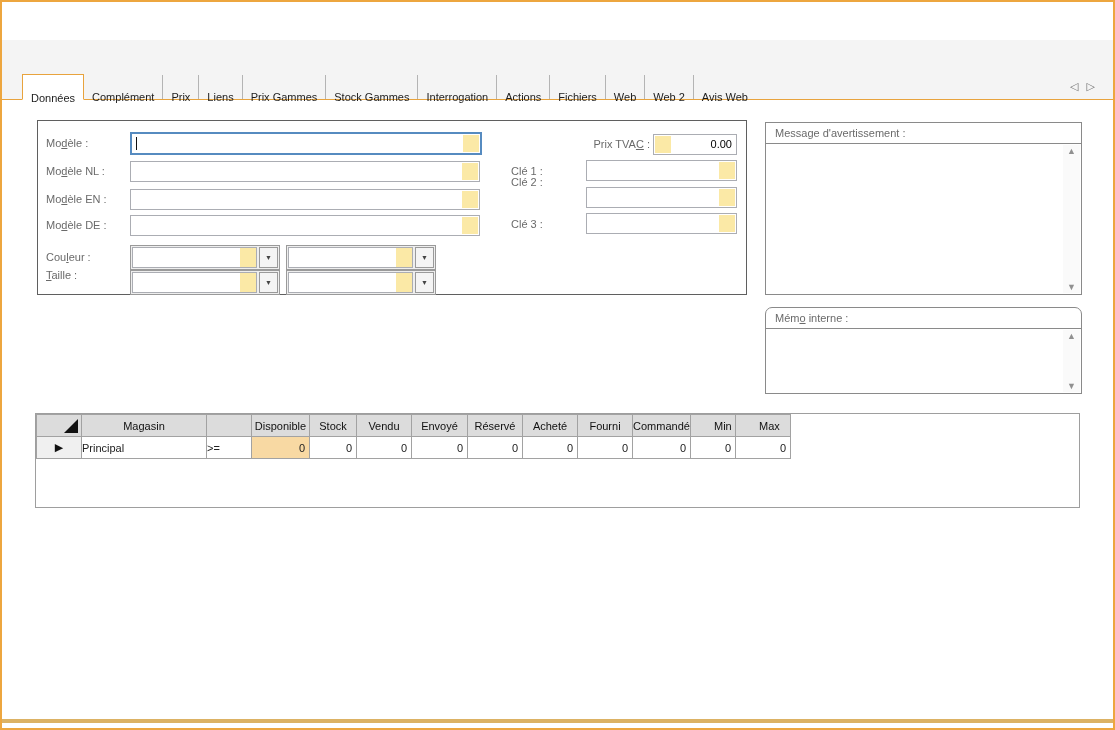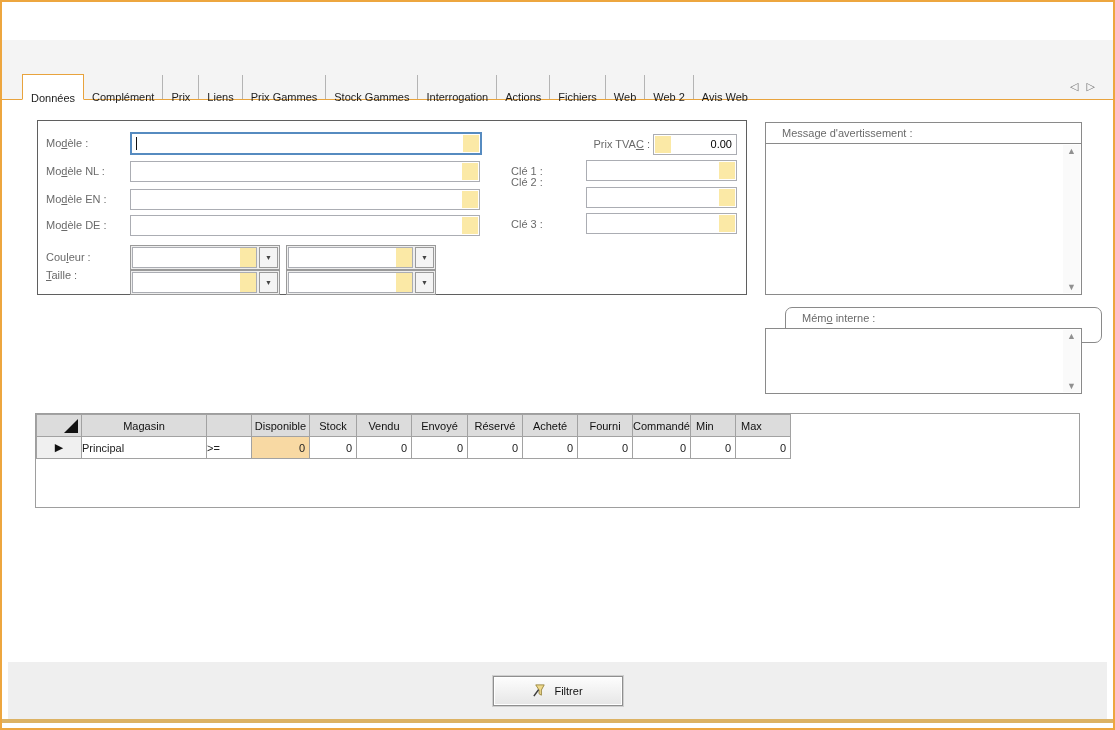--- a/index.html
+++ b/index.html
@@ -47,31 +47,31 @@
   .tfield.focused { border:2px solid #568BC0; }
   .ysq { position:absolute; top:1px; bottom:1px; right:1px; width:16px; background:#FBE9A6; }
   .ysq-left { position:absolute; top:1px; bottom:1px; left:1px; width:16px; background:#FBE9A6; }
   .caret { position:absolute; left:4px; top:3px; width:1px; height:13px; background:#111; }
   .num-val { position:absolute; right:4px; top:0; line-height:19px; color:#000; }
   .combo { position:absolute; width:150px; height:25px; border:1px solid #9a9a9a; background:#eeeeee; display:flex; align-items:stretch; padding:1px; }
   .cfield { flex:1; background:#fff; border:1px solid #ABADB3; position:relative; }
   .cfield .ysq { top:0; bottom:0; right:0; }
   .cbtn { width:19px; margin-left:2px; border:1px solid #9a9a9a; background:#f4f4f4; display:flex; align-items:center; justify-content:center; font-size:7px; color:#444; }
   
-  .panel-h { position:absolute; height:36px; border:1px solid #8a8a8a; background:#fff; color:#6a6a6a; line-height:20px; padding-left:16px; }
+  .panel-h { position:absolute; height:36px; border:1px solid #8a8a8a; background:#fff; color:#6a6a6a; line-height:20px; padding-left:9px; }
   .panel-b { position:absolute; border:1px solid #8a8a8a; background:#fff; }
   .sbar { position:absolute; top:1px; bottom:1px; right:1px; width:17px; background:#fafafa; }
   .sbar .up { position:absolute; top:1px; left:0; right:0; text-align:center; font-size:9px; color:#909090; }
   .sbar .dn { position:absolute; bottom:1px; left:0; right:0; text-align:center; font-size:9px; color:#909090; }
   
   .grid-wrap { position:absolute; left:33px; top:411px; width:1045px; height:95px; border:1px solid #9e9e9e; background:#fff; }
   table.grid { border-collapse:collapse; table-layout:fixed; }
   table.grid th, table.grid td { border:1px solid #a2a2a2; height:22px; overflow:hidden; white-space:nowrap; font-weight:normal; font-size:11px; }
   table.grid th { background:#dcdcdc; text-align:center; color:#111; }
-  table.grid th.hl { text-align:left; padding-left:5px; }
+  table.grid th.hl { text-align:left; padding-left:23px; }
   td.c-sel { background:#f0f0f0; text-align:center; font-size:9px; color:#111; }
   th.c-corner { background:#fff; position:relative; }
   .corner-tri { position:absolute; right:3px; bottom:3px; width:0; height:0; border-bottom:14px solid #111; border-left:14px solid transparent; }
   td.c-text { text-align:left; background:#fff; }
   td.c-num { padding-right:4px; text-align:right; background:#fff; }
   td.c-hl { background:#F8D9A3; }
   
   .footer-strip { position:absolute; left:6px; right:6px; top:660px; height:57px; background:#efefef; display:flex; align-items:center; justify-content:center; }
   .gold-bottom { position:absolute; left:0; right:0; bottom:5px; height:4px; background:#DCB264; }
   .filter-btn {
@@ -213,21 +213,21 @@
     <span>Message d'avertissement :</span><span class="u"></span><span></span>
   </div>
   <div class="panel-b" style="left:763px; top:141px; width:317px; height:152px;">
     <span></span>
     <div class="sbar">
       <div class="up">▲</div>
       <div class="dn">▼</div>
     </div>
   </div>
 
-  <div class="panel-h" style="left:783px; top:305px; width:317px;border-radius:7px;">
+  <div class="panel-h" style="left:763px; top:305px; width:317px;border-radius:7px;">
     <span>Mém</span><span class="u">o</span><span> interne :</span>
   </div>
   <div class="panel-b" style="left:763px; top:326px; width:317px; height:66px;">
     <span></span>
     <div class="sbar">
       <div class="up">▲</div>
       <div class="dn">▼</div>
     </div>
   </div>
 
@@ -278,24 +278,15 @@
         <td class="c-num">0</td>
         <td class="c-num">0</td>
         <td class="c-num">0</td>
         <td class="c-num">0</td>
         <td class="c-num">0</td>
       </tr>
     </tbody>
       </table>
   </div>
 
-  <div class="footer-strip">
-    <div class="filter-btn">
-      <svg width="15" height="15" viewBox="0 0 16 16">
-        <polygon points="4,2 13,2 10,7.5 10,13 7.5,11.5 7.5,7.5" fill="#EFD98C" stroke="#9a8840" stroke-width="1"></polygon>
-        <line x1="2" y1="14" x2="7" y2="7" stroke="#3a3a3a" stroke-width="1.6"></line>
-      </svg>
-      <span>Filtrer</span>
-    </div>
-  </div>
   <div class="gold-bottom"></div>
 
 </div>
 
 </body></html>

